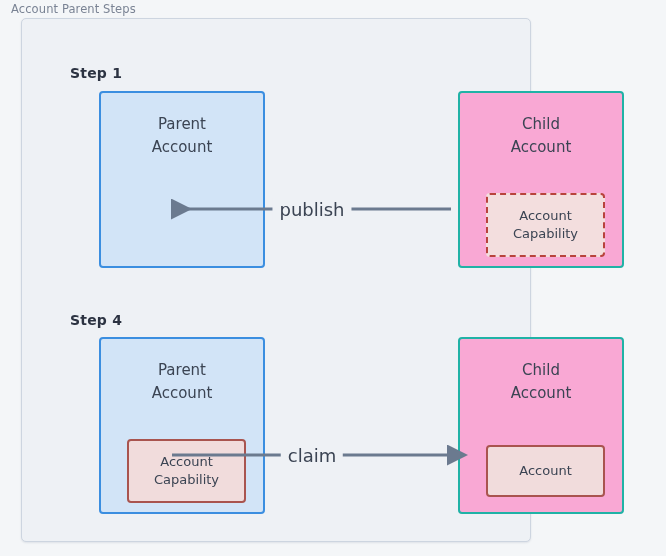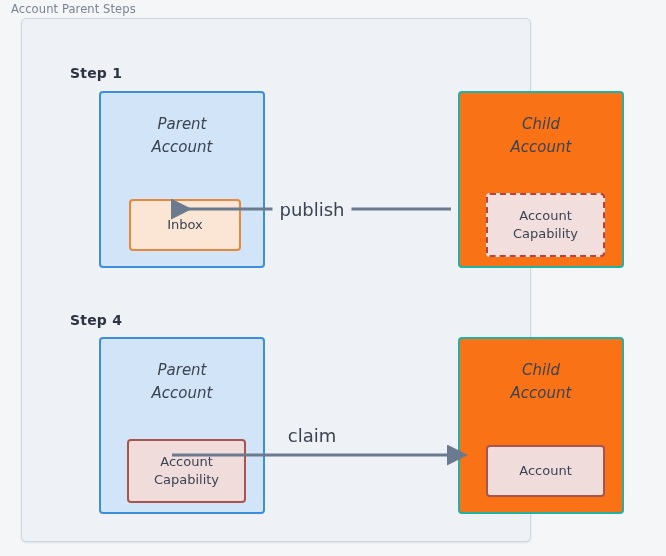--- a/index.html
+++ b/index.html
@@ -56,34 +56,33 @@
     box-sizing: border-box;
     border-radius: 4px;
     border-width: 2px;
     border-style: solid;
   }
   .account-box.parent {
     background: #d2e4f7;
     border-color: #3b8ee0;
   }
   .account-box.child {
-    background: #f97316;
+    background: #f9a8d4;
     border-color: #20b2a6;
   }
   .account-title {
     position: absolute;
     left: 0;
     right: 0;
     top: 20px;
     text-align: center;
     font-size: 15px;
     line-height: 23px;
     color: #3b4453;
     white-space: pre-line;
-    font-style: italic;
   }
 
   
   .chip {
     position: absolute;
     box-sizing: border-box;
     display: flex;
     align-items: center;
     justify-content: center;
     text-align: center;
@@ -133,21 +132,20 @@
 
 <div id="figure-title">Account Parent Steps</div>
 
 <div id="diagram-container">
 
   <div class="step-label" id="step-1-label">Step 1</div>
 
   <div class="account-box parent" style="left:77px; top:72px; width:166px; height:177px;">
     <div class="account-title">Parent
 Account</div>
-    <div class="chip inbox" style="left:28px; top:106px; width:112px; height:52px;">Inbox</div>
   </div>
 
   <div class="account-box child" style="left:436px; top:72px; width:166px; height:177px;">
     <div class="account-title">Child
 Account</div>
     <div class="chip capability-dashed" style="left:26px; top:100px; width:119px; height:64px;">Account
 Capability</div>
   </div>
 
   <div class="step-label" id="step-2-label">Step 4</div>
@@ -175,15 +173,15 @@
       </marker>
     </defs>
 
     <line x1="429" y1="190" x2="152" y2="190" stroke="#6b7a8f" stroke-width="3" marker-end="url(#arrowhead-left)"></line>
 
     <line x1="150" y1="436" x2="428" y2="436" stroke="#6b7a8f" stroke-width="3" marker-end="url(#arrowhead-right)"></line>
   </svg>
 
   <div class="arrow-label" style="left:290px; top:190px;">publish</div>
 
-  <div class="arrow-label" style="left:290px; top:416px;">claim</div>
+  <div class="arrow-label" style="left:290px; top:436px;">claim</div>
 
 </div>
 
 </body></html>

